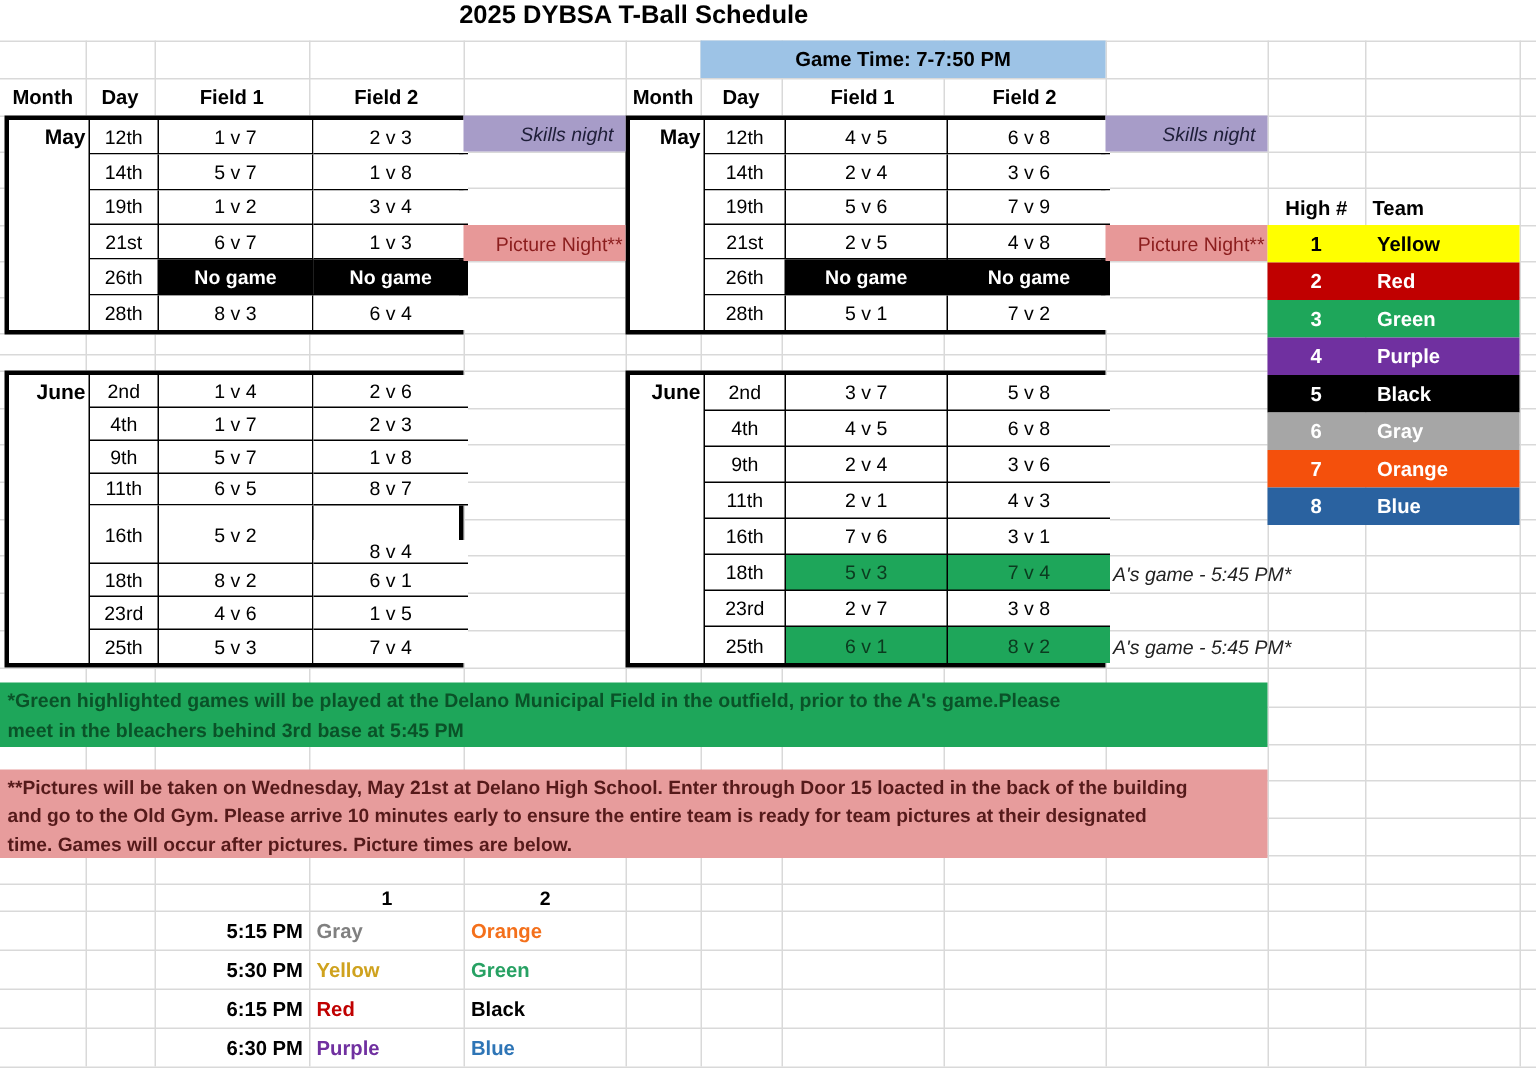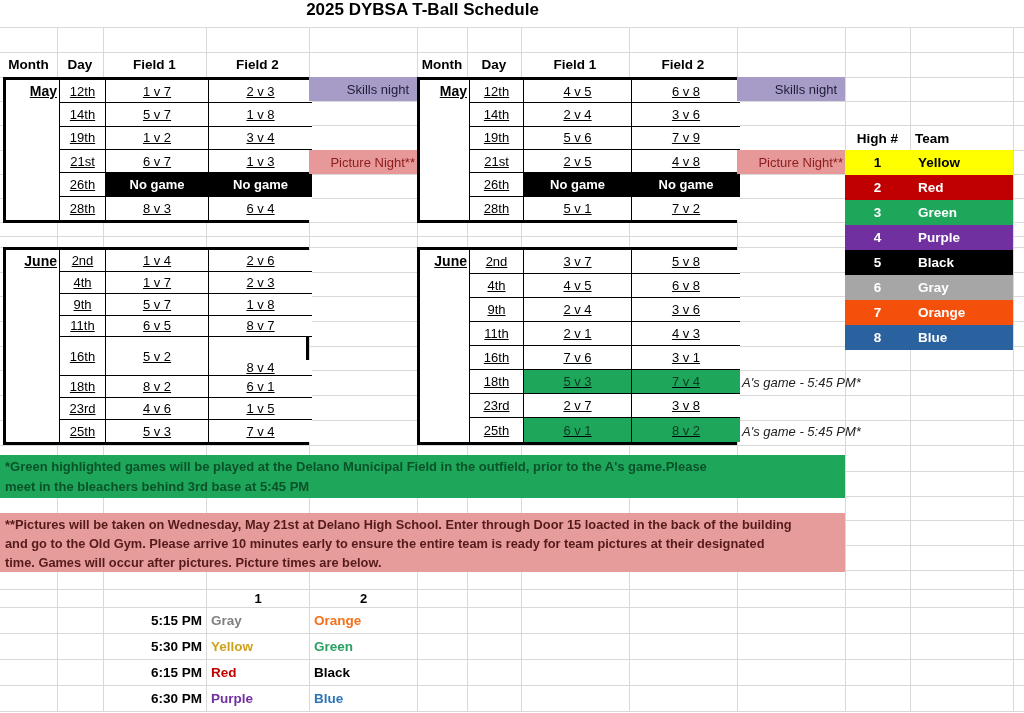--- a/index.html
+++ b/index.html
@@ -9,33 +9,33 @@
   }
   .abs{position:absolute;box-sizing:border-box;}
   .vline{position:absolute;width:1px;background:#d9d9d9;}
   .hline{position:absolute;height:1px;background:#d9d9d9;}
   .title{font-size:17px;font-weight:700;text-align:center;}
   .timebar{display:flex;align-items:center;justify-content:center;
     font-size:13.5px;font-weight:700;}
   .colhead{display:flex;align-items:center;justify-content:center;
     font-size:13.5px;font-weight:700;}
   .sched-table{position:absolute;display:grid;border:3px solid #000;
-    box-sizing:border-box;background:#fff;z-index:3;text-decoration:underline;}
+    box-sizing:border-box;background:#fff;z-index:3;}
   .cell{display:flex;align-items:center;justify-content:center;
     font-size:13px;box-sizing:border-box;border-right:1px solid #000;
     border-bottom:1px solid #000;background:#fff;}
   .cell.lastcol{border-right:none;}
   .cell.lastrow{border-bottom:none;}
   .month-cell{justify-content:flex-end;align-items:flex-start;
     padding:3px 2px 0 0;font-weight:700;font-size:14px;border-bottom:none;}
   .blackout{background:#000;color:#fff;font-weight:700;}
   .greencell{color:#0b3b1f;}
   .sidecell{display:flex;align-items:center;justify-content:flex-end;
     padding-right:8px;font-size:13px;z-index:4;}
-  .skills{}
+  .skills{font-style:italic;}
   .asnote{display:flex;align-items:center;font-style:italic;font-size:13px;
     color:#222;z-index:4;}
   .noteblock{white-space:pre-wrap;font-weight:700;font-size:13px;
     line-height:20px;padding:2px 5px;z-index:4;}
   .plainnote{font-size:13.5px;z-index:4;}
   .legend-head{display:flex;align-items:center;font-weight:700;font-size:13.5px;z-index:4;}
   .legend-row{position:absolute;display:flex;z-index:4;font-weight:700;font-size:13.5px;}
   .legend-num{width:65px;display:flex;align-items:center;justify-content:center;}
   .legend-name{width:103px;display:flex;align-items:center;padding-left:8px;box-sizing:border-box;}
   .pic-header{display:flex;align-items:center;justify-content:center;
@@ -90,20 +90,21 @@
       <div class="hline" style="left: 0px; top: 589px; width: 1024px;"></div>
       <div class="hline" style="left: 0px; top: 607px; width: 1024px;"></div>
       <div class="hline" style="left: 0px; top: 633px; width: 1024px;"></div>
       <div class="hline" style="left: 0px; top: 659px; width: 1024px;"></div>
       <div class="hline" style="left: 0px; top: 685px; width: 1024px;"></div>
       <div class="hline" style="left: 0px; top: 711px; width: 1024px;"></div>
     </div>
 
   <div class="abs title" style="left:0;top:4;width:845px;">2025 DYBSA T-Ball Schedule</div>
 
+  <div class="abs timebar" style="left:467px;top:27px;width:270px;height:25px;background:#9DC3E6;">Game Time: 7-7:50 PM</div>
 
   <div class="abs colhead" style="left:0;top:52px;width:57px;height:25px;">Month</div>
   <div class="abs colhead" style="left:57px;top:52px;width:46px;height:25px;">Day</div>
   <div class="abs colhead" style="left:103px;top:52px;width:103px;height:25px;">Field 1</div>
   <div class="abs colhead" style="left:206px;top:52px;width:103px;height:25px;">Field 2</div>
 
   <div class="abs colhead" style="left:417px;top:52px;width:50px;height:25px;">Month</div>
   <div class="abs colhead" style="left:467px;top:52px;width:54px;height:25px;">Day</div>
   <div class="abs colhead" style="left:521px;top:52px;width:108px;height:25px;">Field 1</div>
   <div class="abs colhead" style="left:629px;top:52px;width:108px;height:25px;">Field 2</div>

